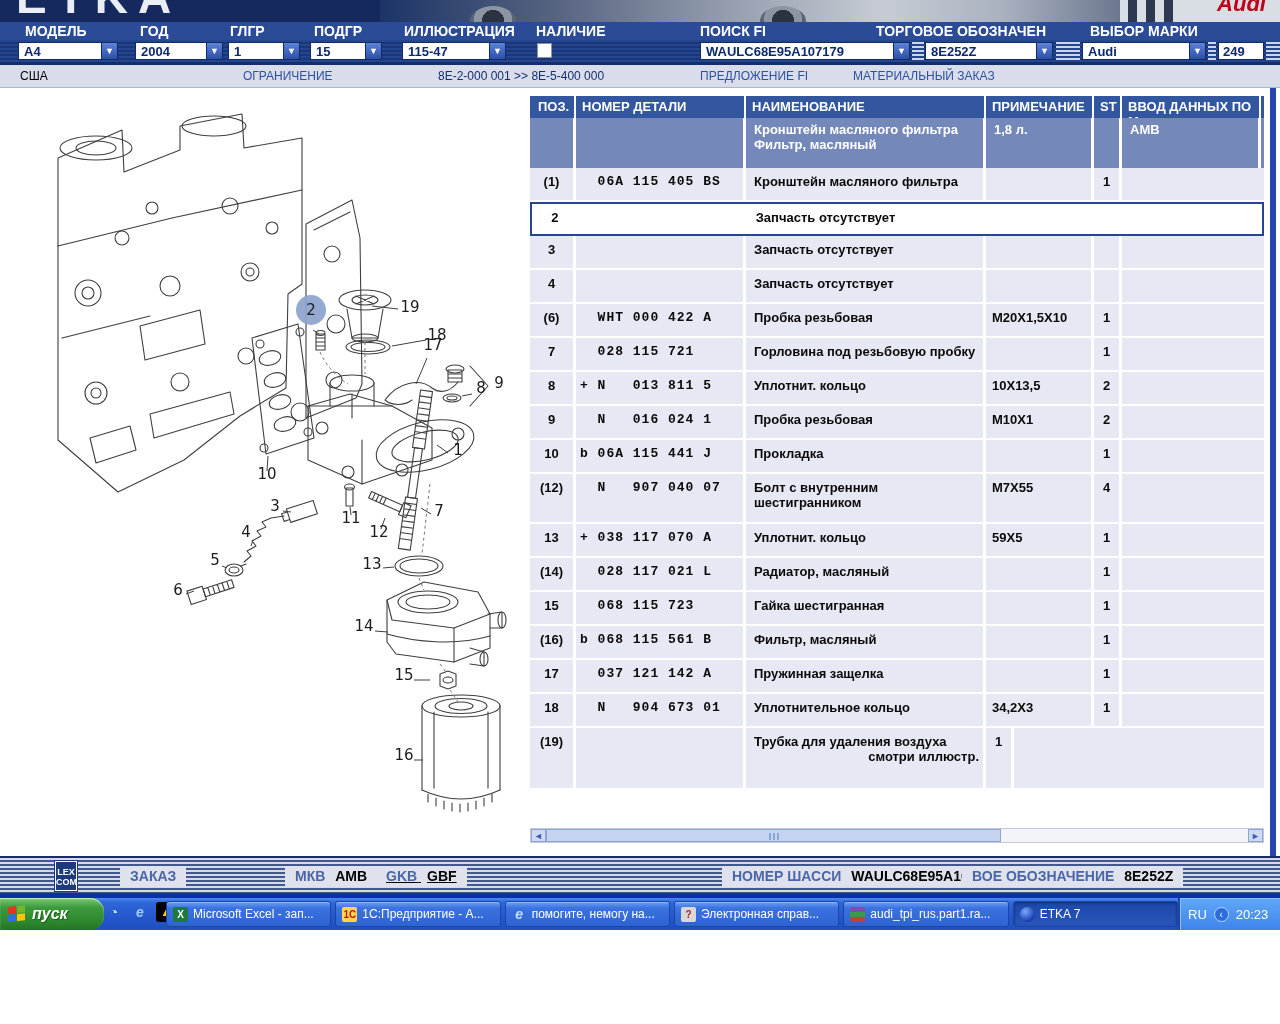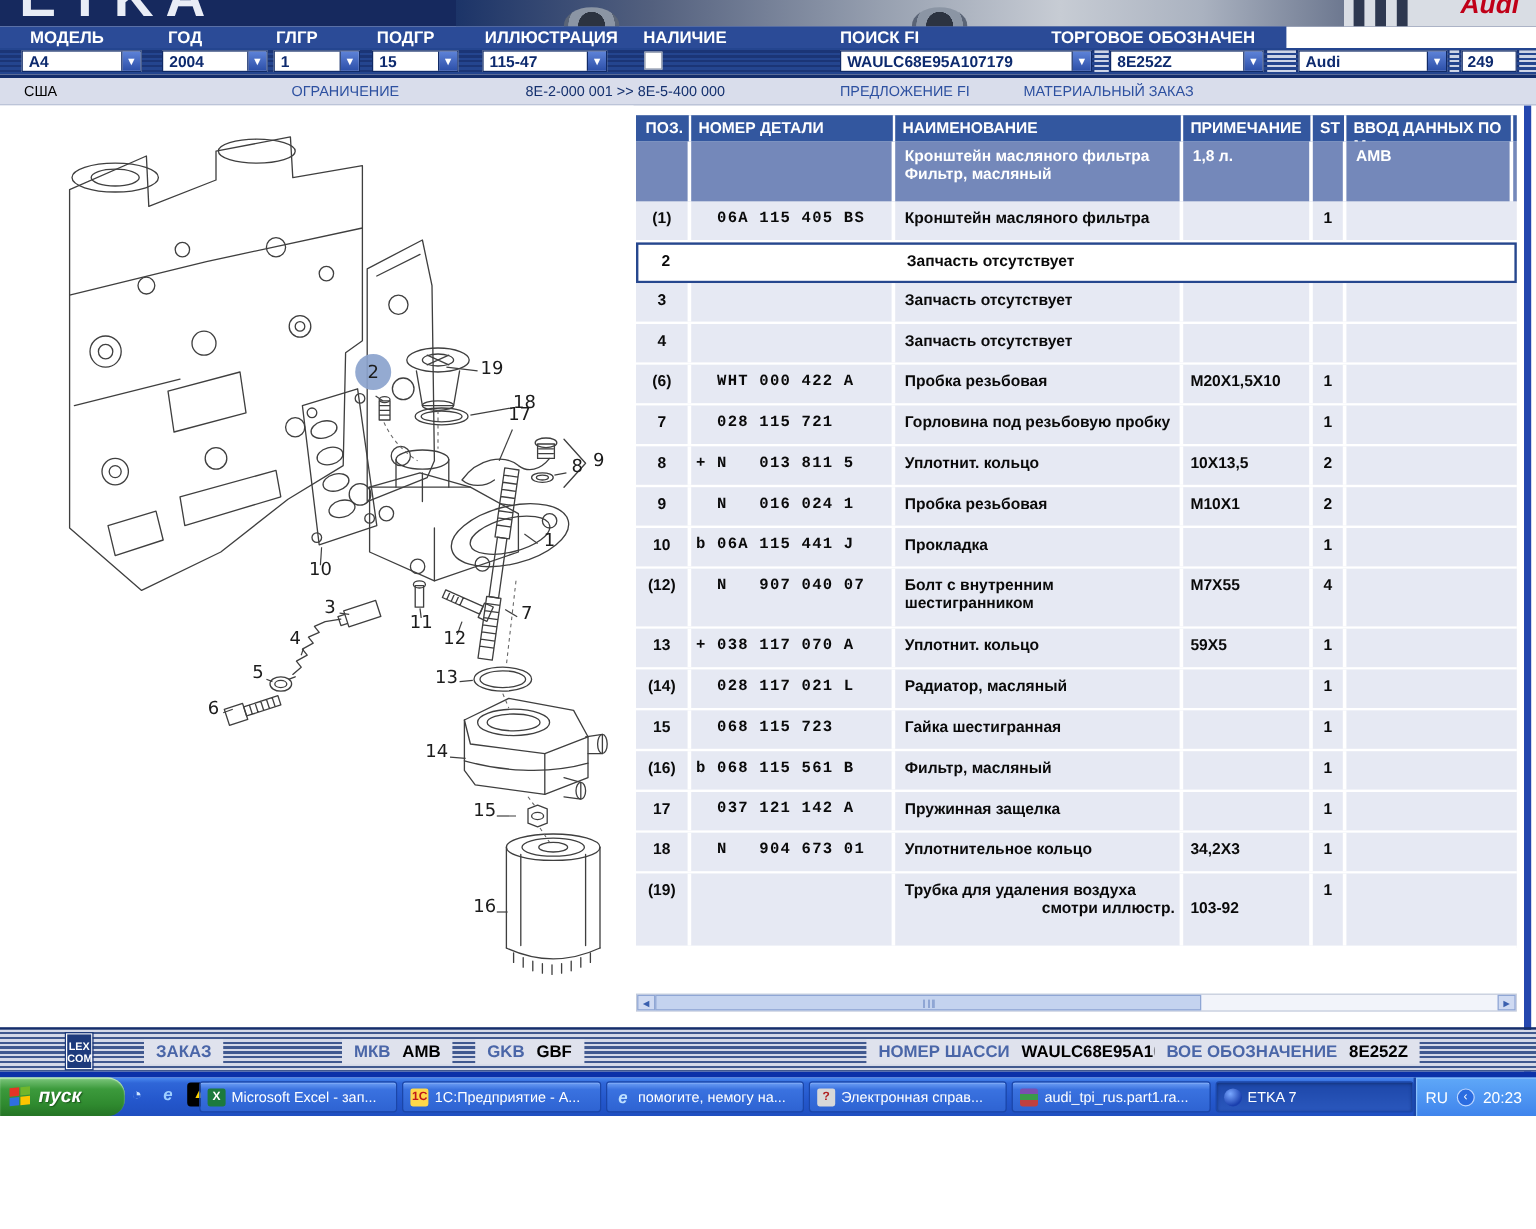--- a/index.html
+++ b/index.html
@@ -11,21 +11,21 @@
   .banner { position:absolute; left:0; top:0; width:1280px; height:22px; background:#16295e; overflow:hidden; }
   .banner .logo { position:absolute; left:16px; top:-30px; font-size:46px; font-weight:800; letter-spacing:10px; color:#e9edf6; font-family:"Liberation Sans",sans-serif; }
   .banner .photo { position:absolute; left:380px; top:0; width:740px; height:22px;
      background:linear-gradient(90deg,#1c3468 0%,#53607e 22%,#97a0b0 48%,#c7ccd4 68%,#aab2c0 84%,#6d7890 100%); }
   .banner .wheel { position:absolute; top:6px; width:46px; height:30px; border-radius:50%; background:radial-gradient(circle,#2c3340 0 40%,#8b95a4 41% 70%,#5a6476 71%); }
   .banner .brandbox { position:absolute; left:1120px; top:0; width:160px; height:22px; background:#d9dde4; }
   .banner .col { position:absolute; top:0; width:9px; height:22px; background:#2e3850; }
   .banner .brand { position:absolute; right:14px; top:-9px; color:#c00018; font-weight:800; font-style:italic; font-size:22px; }
 
   
-  .tb-labels { position:absolute; left:0; top:22px; width:1072px; height:18px; background:#2b4b97; }
+  .tb-labels { position:absolute; left:0; top:22px; width:1280px; height:18px; background:#2b4b97; }
   .tb-inputs { position:absolute; left:0; top:40px; width:1280px; height:22px;
      background:repeating-linear-gradient(180deg,#24458f 0 2px,#1b3576 2px 4px); }
   .tb-label { position:absolute; top:1px; color:#fff; font-size:14px; font-weight:700; white-space:nowrap; }
   .dd { position:absolute; top:2px; height:18px; background:#fff; border:1px solid #102a66; display:flex; align-items:center; }
   .dd .val { flex:1; font-size:13px; font-weight:700; color:#0d2a6e; padding-left:5px; white-space:nowrap; overflow:hidden; }
   .dd .btn { width:16px; height:16px; margin-right:0; background:linear-gradient(180deg,#5d82d8,#2c4fa8); border-left:1px solid #102a66; color:#fff; font-size:9px; line-height:16px; text-align:center; }
   .plainbox { position:absolute; top:2px; height:18px; background:#fff; border:1px solid #102a66; font-size:13px; font-weight:700; color:#0d2a6e; padding:1px 4px; }
   .chk { position:absolute; top:3px; width:15px; height:15px; background:#fff; border:1px solid #8a94a8; }
   .stripe-deco { position:absolute; top:2px; height:18px; background:repeating-linear-gradient(180deg,#cdd4e6 0 2px,#24458f 2px 4px); }
 
@@ -579,24 +579,20 @@
             <div class="pcell c-note cell-note">
               <div>34,2X3</div>
             </div>
             <div class="pcell c-st cell-st">1</div>
             <div class="pcell c-model cell-model"></div>
           </div>
           <div class="prow drow" style="height: 62px;">
             <div class="pcell c-pos cell-pos">(19)</div>
             <div class="pcell c-part cell-part"></div>
             <div class="pcell c-name cell-name"><div>Трубка для удаления воздуха</div><div class="name2">смотри иллюстр.</div></div>
-            <div class="pcell c-note cell-note">
-              <div>&nbsp;</div>
-              <div>103-92</div>
-            </div>
             <div class="pcell c-st cell-st">1</div>
             <div class="pcell c-model cell-model"></div>
           </div>
         </div>
     </div>
 
     <div class="hscroll">
       <div class="sc-btn">◄</div>
       <div class="sc-track">
         <div class="sc-thumb">
@@ -614,21 +610,21 @@
       <div>LEX</div>
       <div>COM</div>
     </div>
     <div class="chip" style="left:120px;">
       <span class="lab">ЗАКАЗ</span>
     </div>
     <div class="chip" style="left:285px;">
       <span class="lab">МКВ</span>
       <span class="val">AMB</span>
     </div>
-    <div class="chip" style="left:396px;">
+    <div class="chip" style="left:376px;text-decoration:underline;">
       <span class="lab">GKB</span>
       <span class="val">GBF</span>
     </div>
     <div class="chip" style="left:722px;">
       <span class="lab">НОМЕР ШАССИ</span>
       <span class="val">WAULC68E95A107179</span>
     </div>
     <div class="chip" style="left:962px;">
       <span class="lab">ВОЕ ОБОЗНАЧЕНИЕ</span>
       <span class="val">8E252Z</span>

